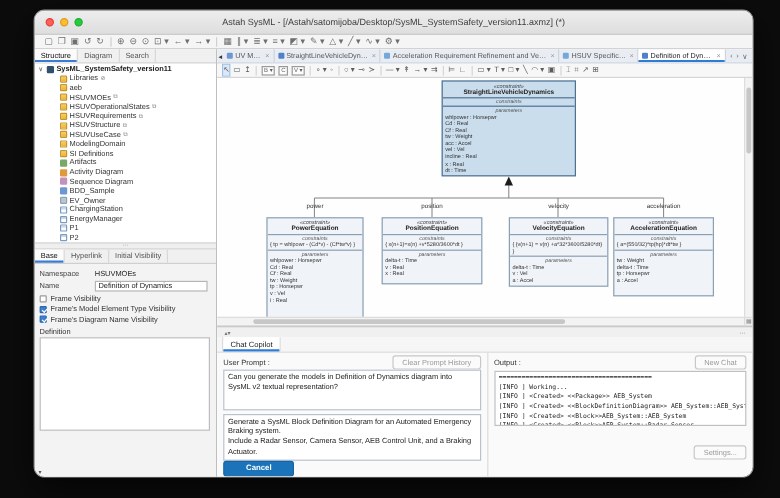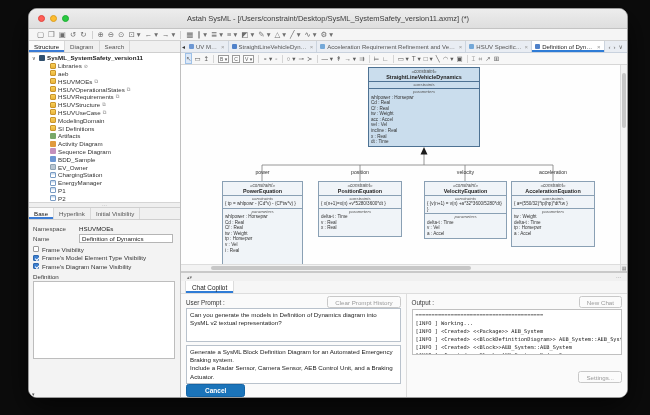--- a/index.html
+++ b/index.html
@@ -140,21 +140,21 @@
 <body>
 
 <div class="window">
 
   <div class="titlebar">
     <div class="tl-group">
       <span class="tl tl-red"></span>
       <span class="tl tl-yellow"></span>
       <span class="tl tl-green"></span>
     </div>
-    <div class="title">Astah SysML - [/Users/constraint/Desktop/SysML_SystemSafety_version11.axmz] (*)</div>
+    <div class="title">Astah SysML - [/Astah/satomijoba/Desktop/SysML_SystemSafety_version11.axmz] (*)</div>
   </div>
 
   <div class="toolbar">
 
   <span class="tbi">▢</span>
       <span class="tbi">❐</span>
       <span class="tbi">▣</span>
       <span class="tbi">↺</span>
       <span class="tbi">↻</span>
       <span class="tbi sep"></span>

